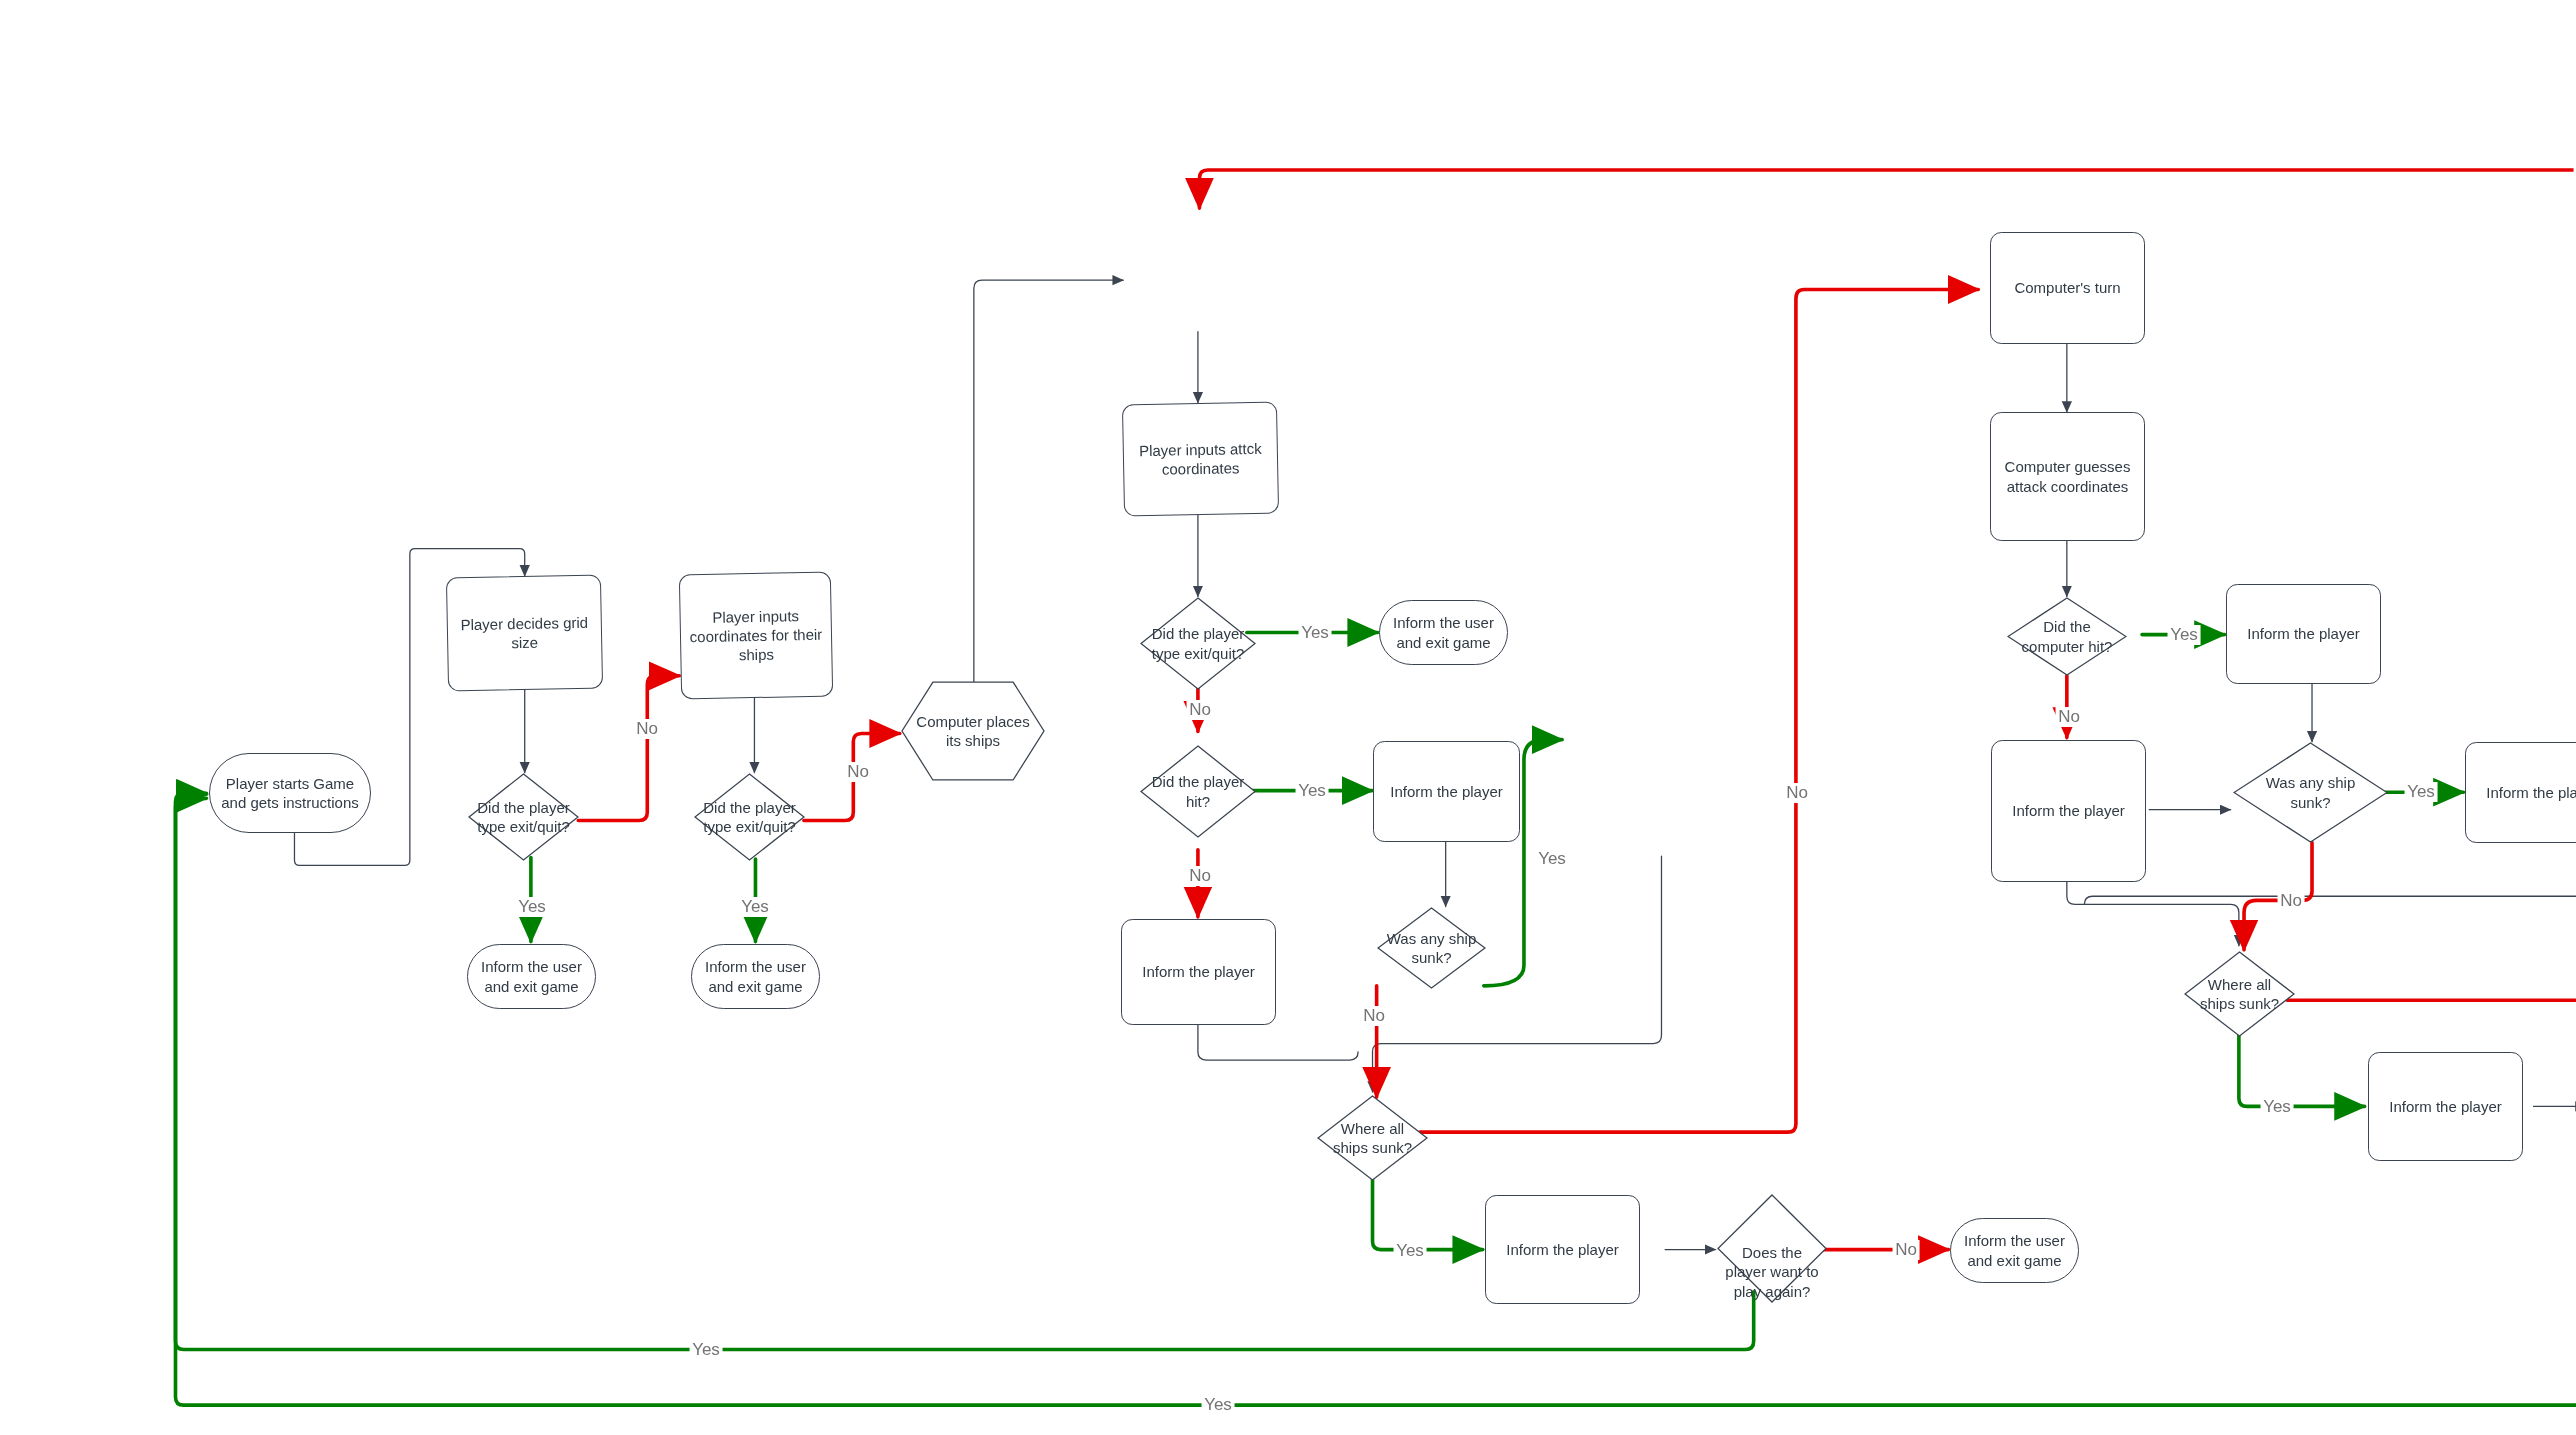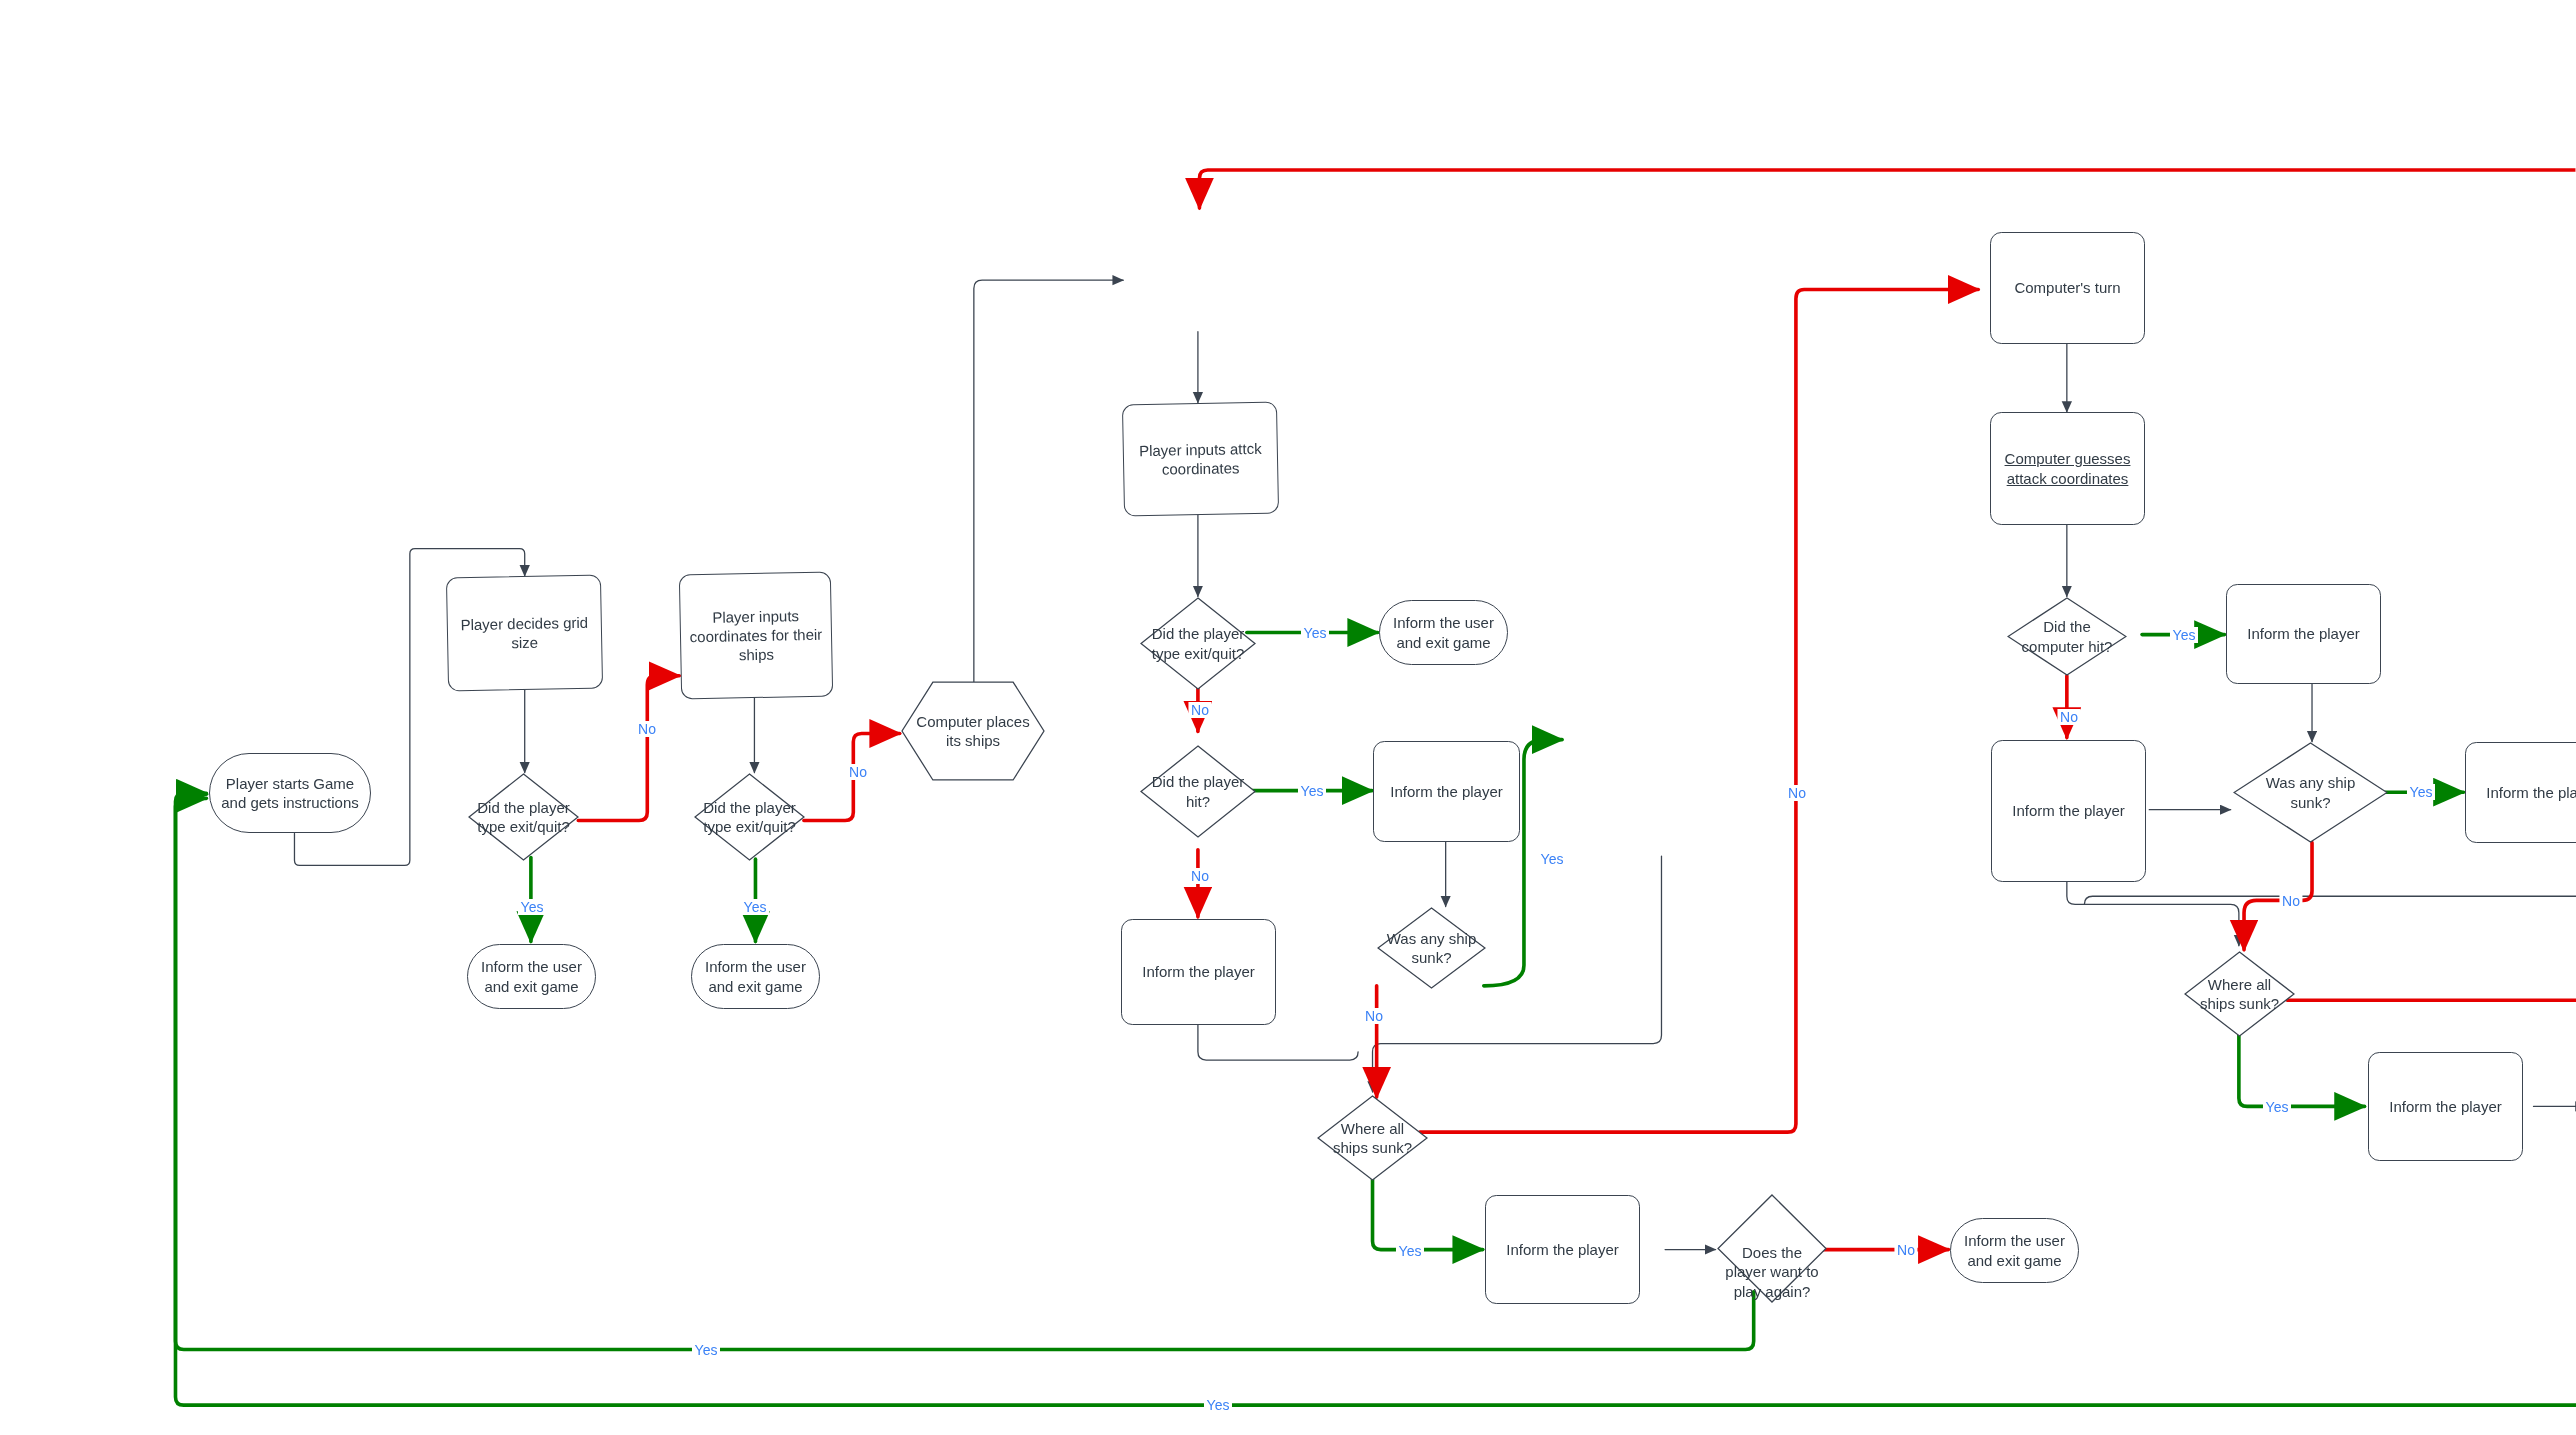--- a/index.html
+++ b/index.html
@@ -44,23 +44,23 @@
   .node.diamond .shape,
   .node.hexagon .shape {
     position: absolute;
     left: 0; top: 0;
     width: 100%;
     height: 100%;
     z-index: 1;
   }
   .edge-label {
     position: absolute;
-    color: #3b82f6;
+    color: #737373;
     font-family: "Liberation Sans", sans-serif;
-    font-size: 14px;
+    font-size: 17px;
     background: #ffffff;
     padding: 0 2.6px;
     white-space: nowrap;
     transform: translate(-50%, -50%);
     z-index: 5;
   }
   
   .skew-a { transform: rotate(-1.1deg); }
 </style>
 </head>
@@ -264,21 +264,21 @@
   </div>
 
   <div class="node terminator" style="left:1950px; top:1218px; width:129px; height:65px;">
     <span class="txt">Inform the user and exit game</span>
   </div>
 
   <div class="node process" style="left:1990px; top:232px; width:155px; height:112px;">
     <span class="txt">Computer's turn</span>
   </div>
 
-  <div class="node process" style="left:1990px; top:412px; width:155px; height:113px;text-decoration:underline;">
+  <div class="node process" style="left:1990px; top:412px; width:155px; height:129px;">
     <span class="txt">Computer guesses attack coordinates</span>
   </div>
 
   <div class="node diamond" style="left:2007px; top:597px; width:120px; height:79px;">
     <svg class="shape" viewBox="0 0 232 154" preserveAspectRatio="none">
         <polygon points="116,2 230,77 116,152 2,77" fill="#ffffff" stroke="#3b4450" stroke-width="2.5"></polygon>
       </svg>
     <span class="txt" style="width:116px;">Did the computer hit?</span>
   </div>
 

